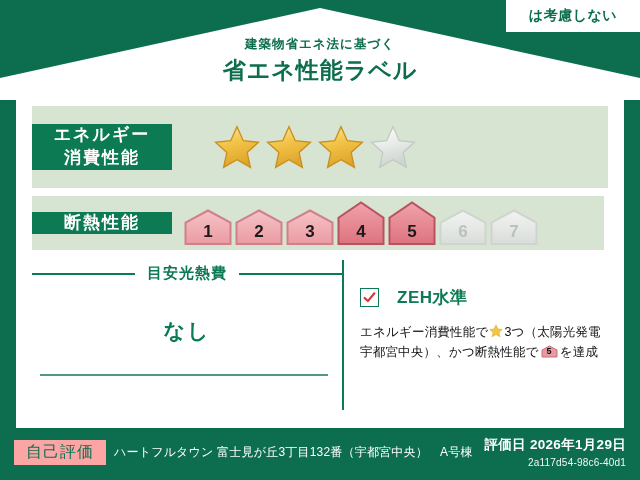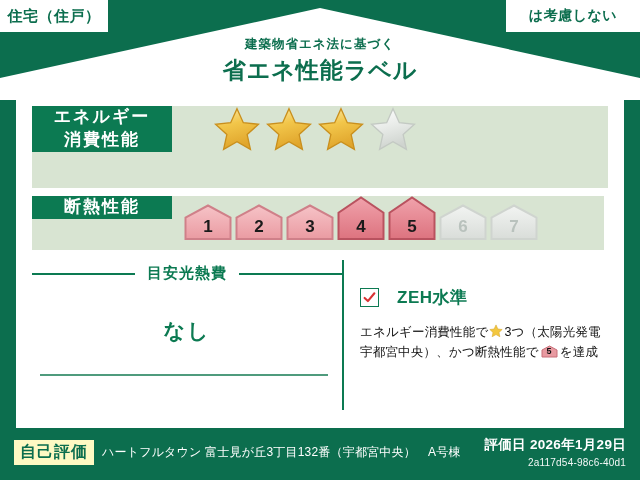--- a/index.html
+++ b/index.html
@@ -40,21 +40,21 @@
   #roof-title{font-size:23px;font-weight:bold;letter-spacing:1px;margin-top:2px;}
 
   
   #body-panel{
     position:absolute;left:16px;top:90px;width:608px;height:338px;
     background:#ffffff;z-index:2;
   }
 
   
   .rate-row{
-    position:absolute;left:16px;display:flex;align-items:flex-start;
+    position:absolute;left:16px;display:flex;align-items:center;
     background:#d8e4d2;
   }
   #row-energy{top:16px;width:576px;height:82px;}
   #row-insul {top:106px;width:572px;height:54px;}
   .rate-label{
     background:#0c7a52;color:#fff;font-weight:bold;
     display:flex;flex-direction:column;align-items:center;justify-content:center;
     width:140px;flex:none;line-height:1.35;font-size:17px;letter-spacing:2px;
   }
   .rate-value{flex:1;display:flex;align-items:center;}
@@ -121,40 +121,39 @@
     font-style:normal;font-weight:bold;font-size:9px;color:#111;
   }
 
   
   #footer{
     position:absolute;left:0;bottom:0;width:640px;height:52px;
     background:#0c6e4e;color:#fff;z-index:3;
   }
   #footer-left{position:absolute;left:14px;top:12px;display:flex;align-items:center;gap:8px;}
   #self-eval{
-    background:#fef9c3;color:#0c6e4e;font-weight:bold;font-size:16px;
-    padding:2px 6px;letter-spacing:1px;
+    background:#fca5a5;color:#0c6e4e;font-weight:normal;font-size:16px;
+    padding:2px 12px;letter-spacing:1px;
   }
   #addr{font-size:12px;color:#fff;letter-spacing:.2px;white-space:nowrap;}
   #footer-right{position:absolute;right:14px;top:8px;text-align:right;}
   #eval-date{font-size:13.5px;font-weight:bold;letter-spacing:.3px;}
   #eval-id{font-size:10px;margin-top:3px;letter-spacing:.2px;opacity:.95;}
 </style>
 </head>
 <body>
 
 <div id="label">
 
   <div id="roof"></div>
   <div id="roof-text">
     <div id="roof-sub">建築物省エネ法に基づく</div>
     <div id="roof-title">省エネ性能ラベル</div>
   </div>
 
-  <div class="corner-badge" id="badge-left">住宅（住戸）</div>
   <div class="corner-badge" id="badge-right">は考慮しない</div>
 
   <div id="body-panel">
 
     <div class="rate-row" id="row-energy">
       <div class="rate-label">
         <span>エネルギー</span>
         <span>消費性能</span>
       </div>
       <div class="rate-value">

